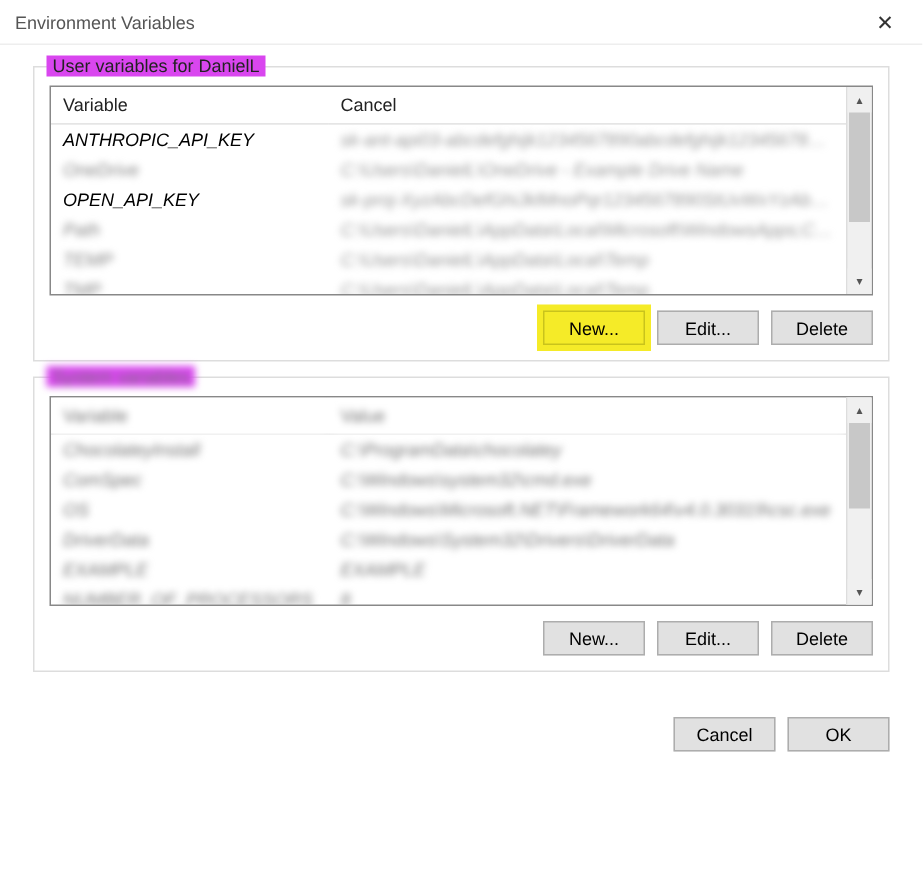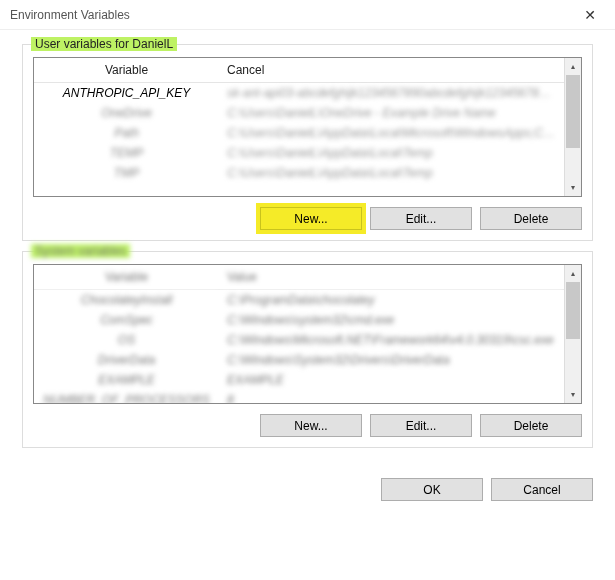--- a/index.html
+++ b/index.html
@@ -36,21 +36,21 @@
   .group {
     border: 1px solid #ddd;
     margin-bottom: 10px;
     position: relative;
     padding: 12px 10px 10px 10px;
   }
   .group-legend {
     position: absolute;
     top: -8px;
     left: 8px;
-    background: #bef264;
+    background: #d946ef;
     padding: 0 4px;
     font-size: 12px;
     color: #222;
   }
   .table-wrap {
     border: 1px solid #888;
     background: #fff;
     height: 140px;
     position: relative;
     display: flex;
@@ -75,21 +75,21 @@
   .data-row td {
     padding: 3px 8px;
     font-size: 12px;
     white-space: nowrap;
     overflow: hidden;
     text-overflow: ellipsis;
     vertical-align: middle;
     height: 19px;
     font-style: italic;
   }
-  .col-var { width: 185px; text-align: center; }
+  .col-var { width: 185px; }
   .col-val { }
   .blur {
     filter: blur(2.5px);
     color: #888;
   }
   .scrollbar {
     width: 17px;
     background: #f0f0f0;
     display: flex;
     flex-direction: column;
@@ -110,21 +110,21 @@
     left: 1px; right: 1px;
     background: #c8c8c8;
   }
   .btn-row {
     display: flex;
     justify-content: flex-end;
     gap: 8px;
     margin-top: 10px;
   }
   .btn {
-    width: 102px;
+    width: 68px;
     height: 23px;
     background: #e1e1e1;
     border: 1px solid #adadad;
     font-size: 12px;
     font-family: inherit;
     cursor: default;
     display: flex;
     align-items: center;
     justify-content: center;
     color: #000;
@@ -180,20 +180,24 @@
             <tbody id="user-rows">
               <tr class="data-row">
                 <td class="col-var">ANTHROPIC_API_KEY</td>
                 <td class="col-val blur-val">sk-ant-api03-abcdefghijk1234567890abcdefghijk1234567890abcdefghijk12345_X...</td>
               </tr>
               <tr class="data-row">
                 <td class="col-var blur">OneDrive</td>
                 <td class="col-val blur-val">C:\Users\DanielL\OneDrive - Example Drive Name</td>
               </tr>
               <tr class="data-row">
+                <td class="col-var">OPEN_API_KEY</td>
+                <td class="col-val blur-val">sk-proj-XyzAbcDefGhiJklMnoPqr1234567890StUvWxYzAbCdEfGhIjKlMn</td>
+              </tr>
+              <tr class="data-row">
                 <td class="col-var blur">Path</td>
                 <td class="col-val blur-val">C:\Users\DanielL\AppData\Local\Microsoft\WindowsApps;C:\Program Files\Python311\Scripts;...</td>
               </tr>
               <tr class="data-row">
                 <td class="col-var blur">TEMP</td>
                 <td class="col-val blur-val">C:\Users\DanielL\AppData\Local\Temp</td>
               </tr>
               <tr class="data-row">
                 <td class="col-var blur">TMP</td>
                 <td class="col-val blur-val">C:\Users\DanielL\AppData\Local\Temp</td>
@@ -269,15 +273,15 @@
     <div class="btn-row" style="filter:none;">
       <button class="btn" style="filter:none;">New...</button>
       <button class="btn" style="filter:none;">Edit...</button>
       <button class="btn" style="filter:none;">Delete</button>
     </div>
   </div>
 
 </div>
 
 <div class="footer-row">
+  <button class="btn">Cancel</button>
   <button class="btn">OK</button>
-  <button class="btn">Cancel</button>
 </div>
 
 </body></html>

